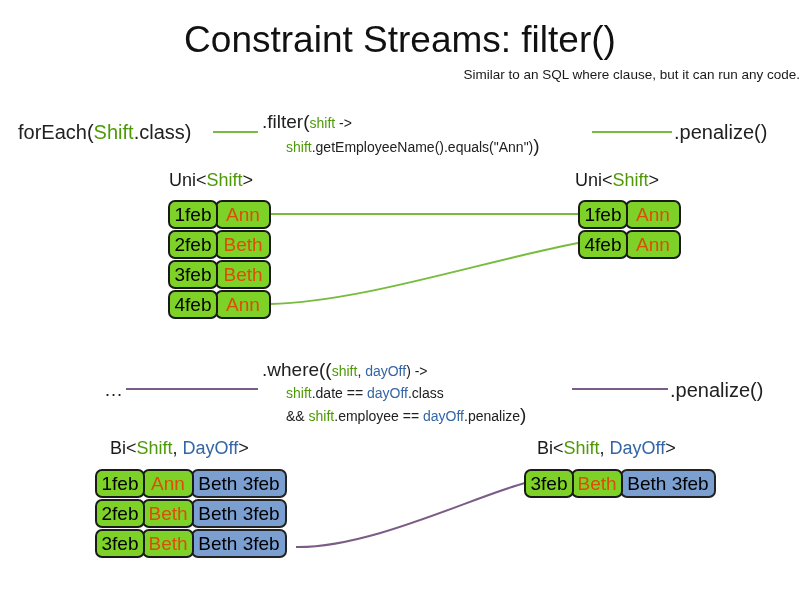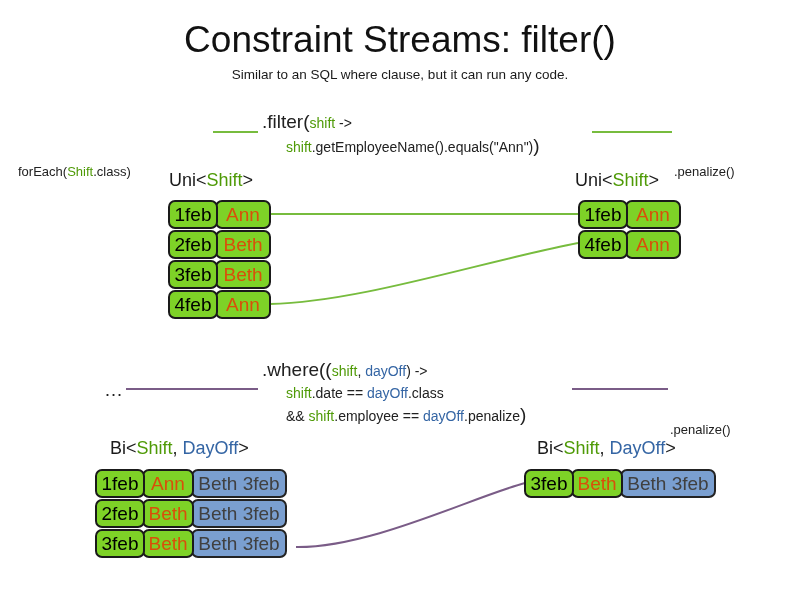--- a/index.html
+++ b/index.html
@@ -40,33 +40,32 @@
     line-height: 44px;
     font-weight: normal;
     color: #111111;
     white-space: nowrap;
   }
   .subtitle {
     position: absolute;
     left: 0;
     top: 66px;
     width: 800px;
-    text-align: center;
+    text-align: right;
     font-size: 13.5px;
     line-height: 18px;
     color: #1a1a1a;
   }
   
   .node-text {
     position: absolute;
-    font-size: 13px;
+    font-size: 20px;
     line-height: 24px;
     color: #212121;
     white-space: nowrap;
-    margin-top: 40px;
   }
   .code-block {
     position: absolute;
     white-space: nowrap;
     color: #212121;
   }
   .code-l1 { font-size: 19px; line-height: 23px; }
   .code-l2 { font-size: 14px; line-height: 21px; }
   .sm { font-size: 14px; }
   .big-paren { font-size: 19px; }
@@ -115,21 +114,21 @@
     color: #000000;
     z-index: 3;
   }
   .cell.shift-emp {
     background: #7ed227;
     color: #d94f0a;
     z-index: 2;
   }
   .cell.dayoff {
     background: #7a9fd0;
-    color: #404040;
+    color: #000000;
     border-color: #232323;
     z-index: 1;
   }
   .w-date { width: 50px; }
   .w-emp  { width: 56px; }
   .w-emp-narrow { width: 52px; }
   .w-dayoff { width: 96px; }
 </style>
 </head>
 <body>

